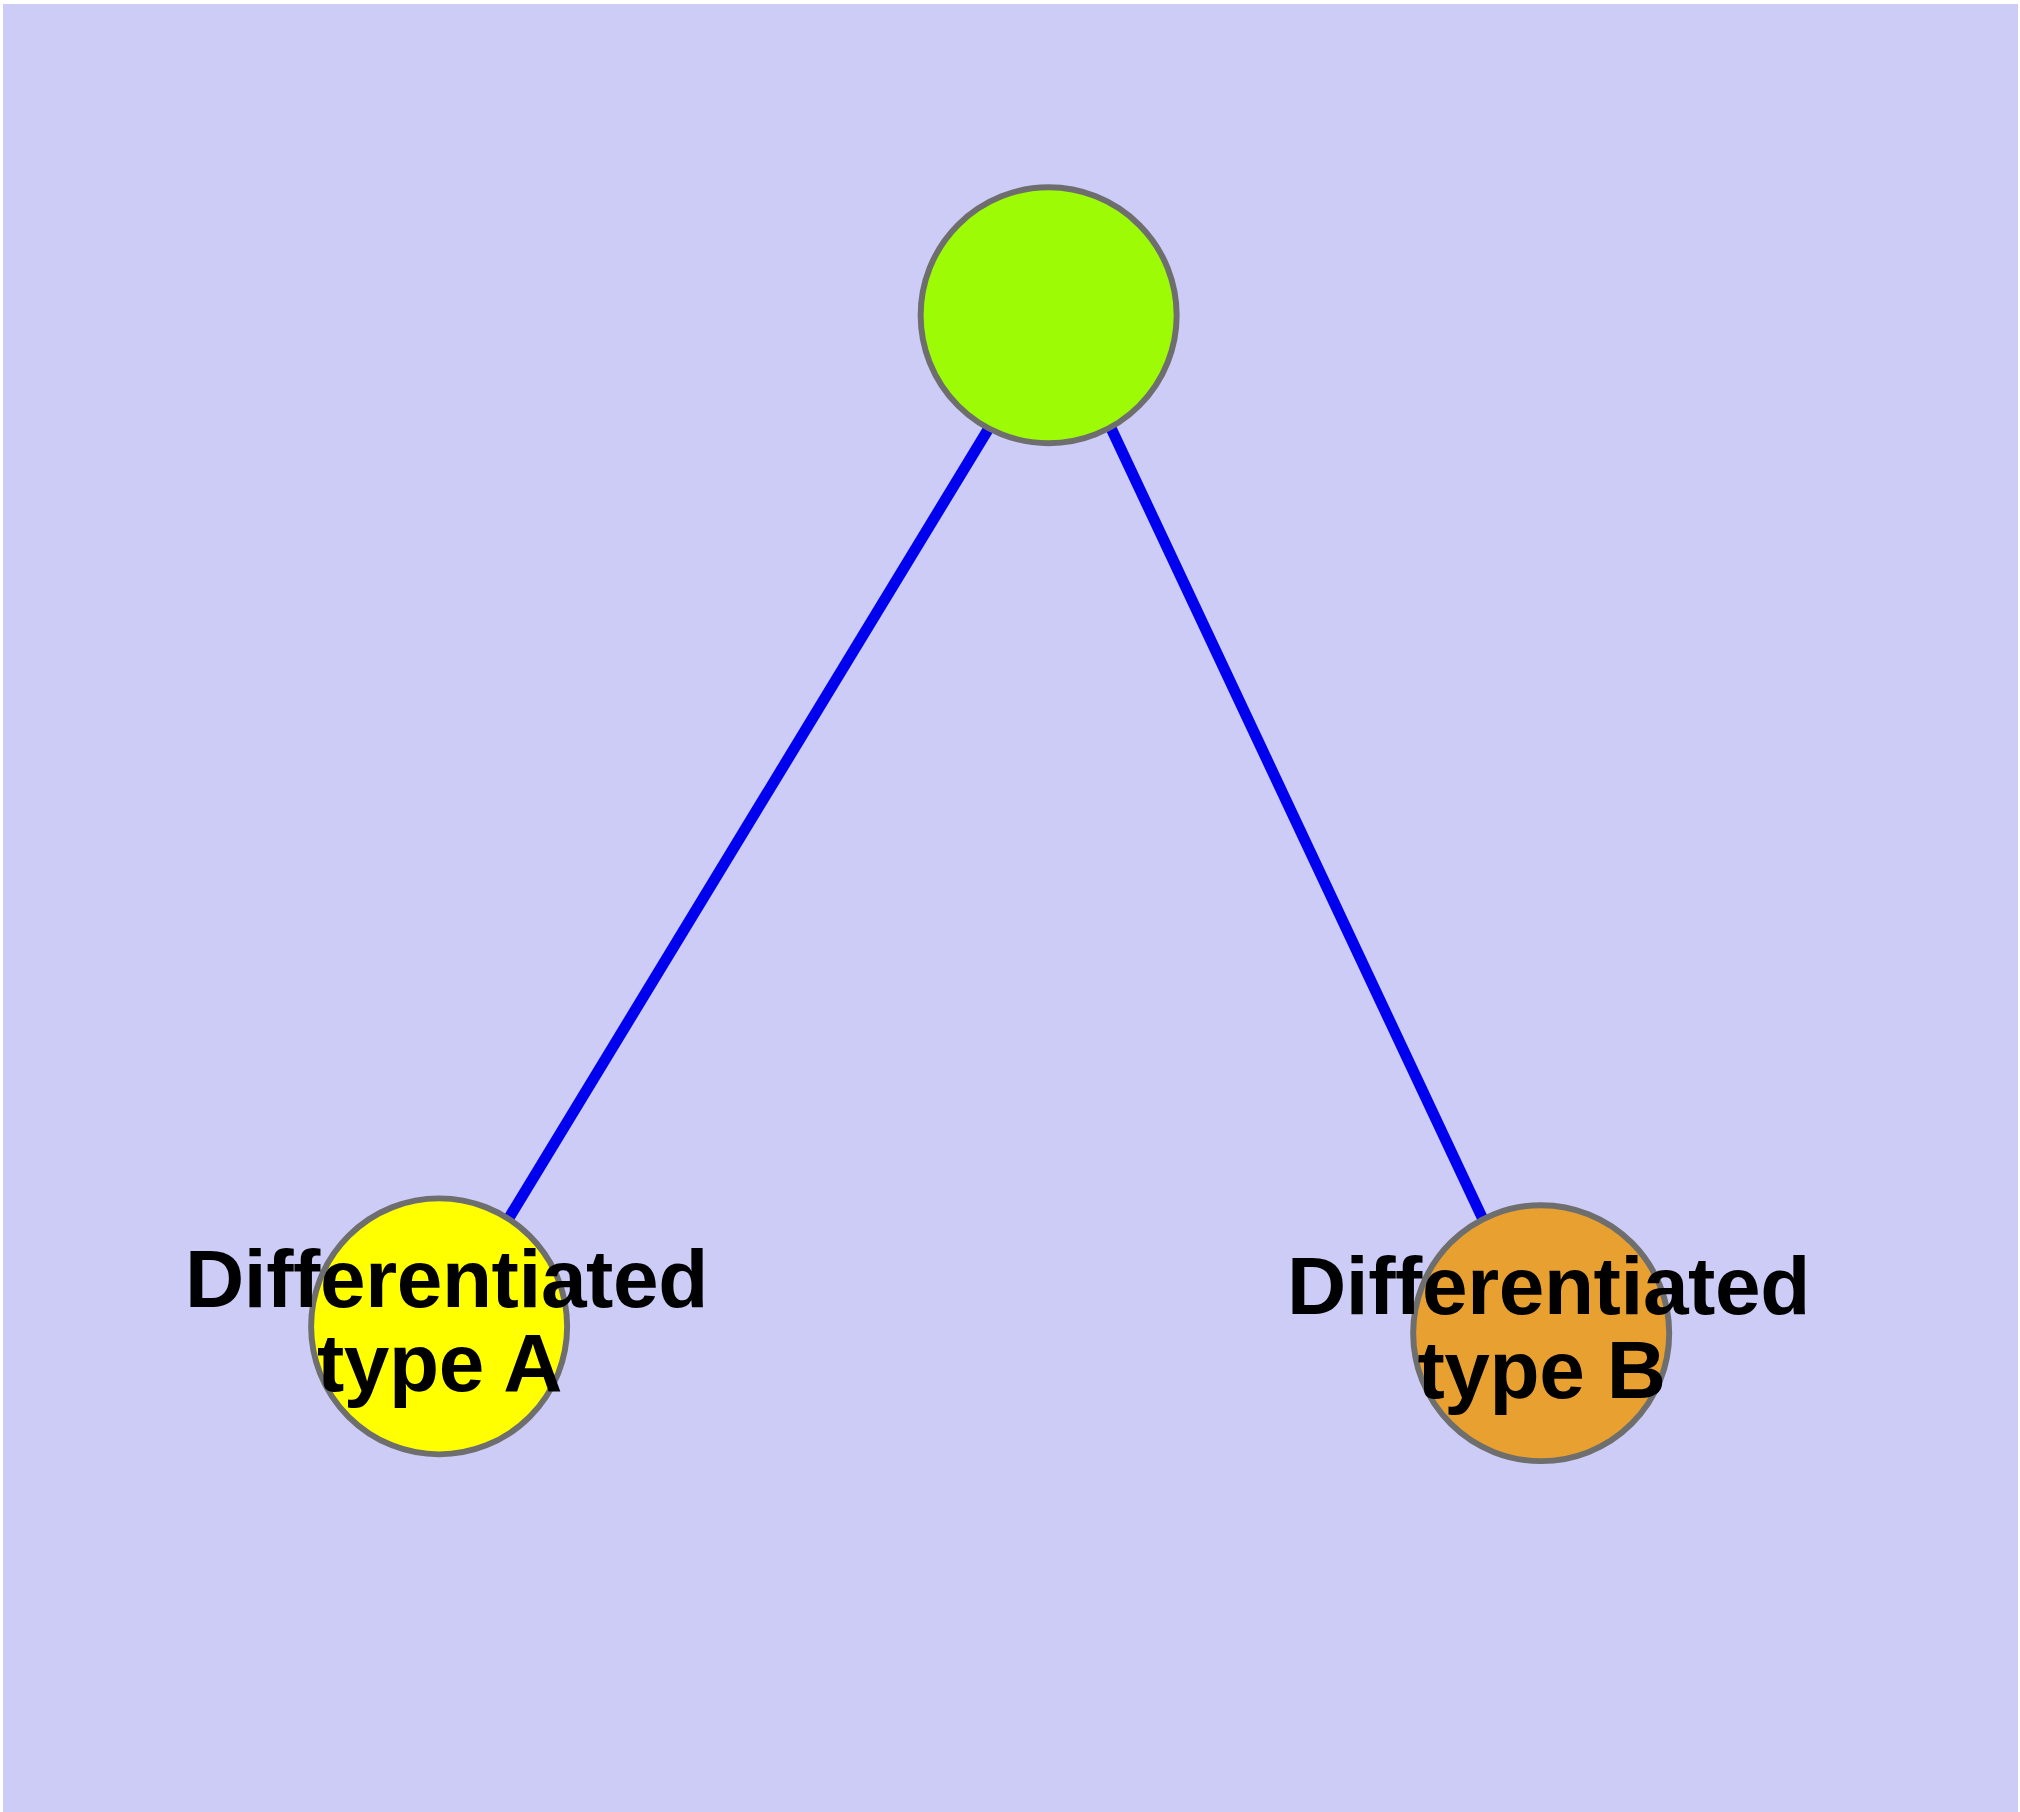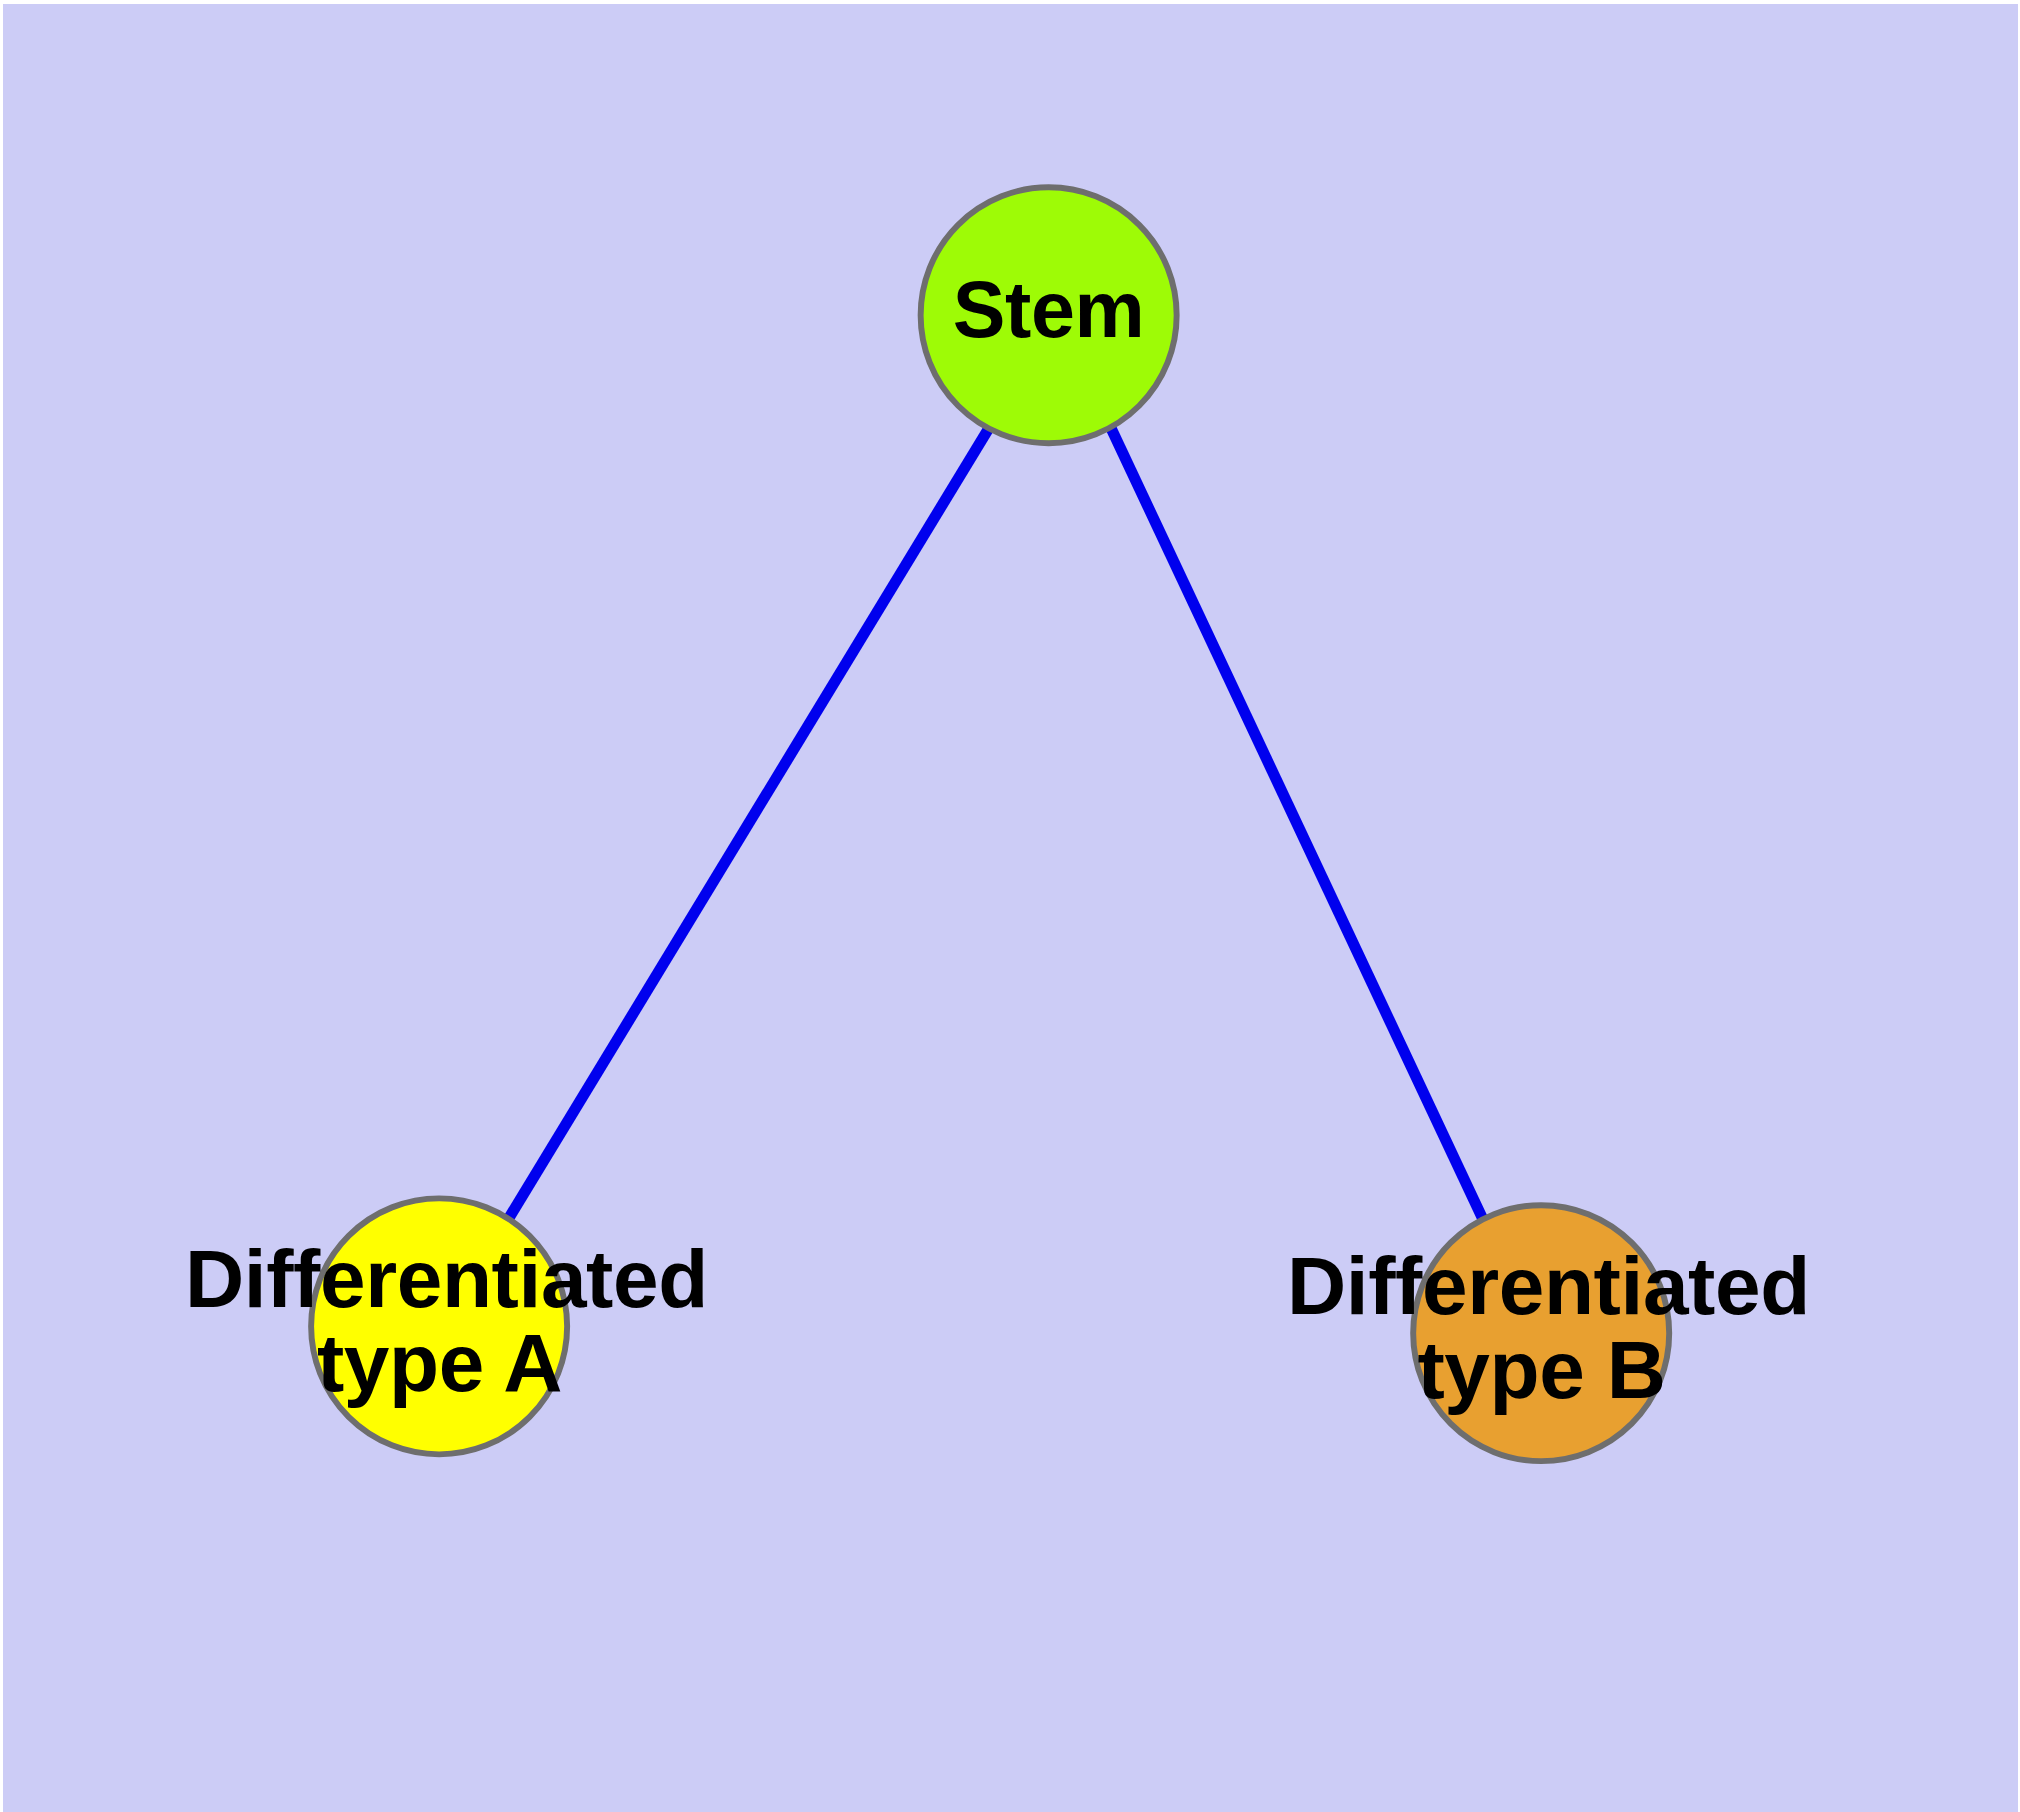--- a/index.html
+++ b/index.html
@@ -81,21 +81,20 @@
       <line class="edge-line" x1="1166" y1="506" x2="601" y2="1436"></line>
       <line class="edge-line" x1="1311" y1="506" x2="1749" y2="1438"></line>
     </g>
     <g>
       <circle class="node-circle" cx="1237" cy="372" r="151" fill="#9efb06"></circle>
       <circle class="node-circle" cx="518" cy="1565" r="151" fill="#ffff00"></circle>
       <circle class="node-circle" cx="1818" cy="1573" r="151" fill="#e8a030"></circle>
     </g>
   </svg>
 
-  <div class="node-label" id="label-stem">Stem</div>
 
   <div class="node-label" id="label-type-a">Differentiated
 type A</div>
 
   <div class="node-label" id="label-type-b">Differentiated
 type B</div>
 
 </div>
 
 

